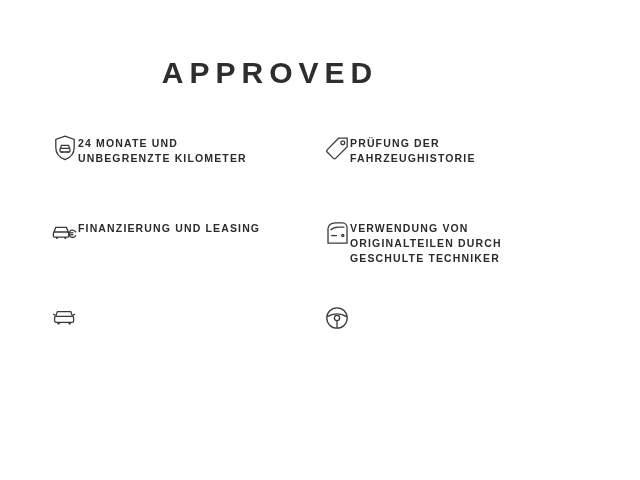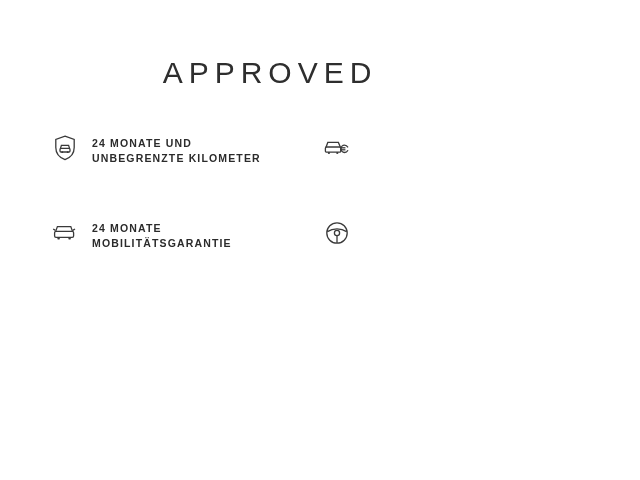--- a/index.html
+++ b/index.html
@@ -30,40 +30,39 @@
   .side-bar.left { left: 0; }
   .side-bar.right { right: 0; }
 
   .title {
     position: absolute;
     top: 56px;
     left: 0;
     width: 540px;
     text-align: center;
     font-size: 30px;
-    font-weight: normal;
+    font-weight: bold;
     letter-spacing: 6px;
     color: #2e2e2e;
     font-family: "Liberation Sans", sans-serif;
   }
 
   .grid {
     position: absolute;
     top: 132px;
     left: 52px;
     width: 545px;
     display: grid;
     grid-template-columns: 272px 273px;
     grid-template-rows: 85px 85px 85px 85px;
   }
 
   .feature {
     display: flex;
     align-items: flex-start;
-    gap: 14px;
   }
 
   .feature .icon {
     flex: 0 0 auto;
     width: 26px;
     height: 28px;
     margin-top: 2px;
     color: #3a3a3a;
     display: flex;
     align-items: center;
@@ -104,50 +103,72 @@
           <rect x="6.0" y="13.4" width="10" height="3.6" rx="1"></rect>
           <circle cx="8.3" cy="17.2" r="0.9" fill="currentColor" stroke="none"></circle>
           <circle cx="13.7" cy="17.2" r="0.9" fill="currentColor" stroke="none"></circle>
         </svg>
       </span>
       <span class="label">24 MONATE UND
 UNBEGRENZTE KILOMETER</span>
     </div>
 
 
+    <div class="feature">
+      <span class="icon">
+        <svg width="25" height="25" viewBox="0 0 25 25" fill="none" stroke="currentColor" stroke-width="1.3">
+          <path d="M13.6 2.2 H22.2 V10.8 L10.6 22.4 C10.0 23.0 9.1 23.0 8.5 22.4 L2.1 16.0 C1.5 15.4 1.5 14.5 2.1 13.9 Z"></path>
+          <circle cx="17.8" cy="6.8" r="1.9"></circle>
+        </svg>
+      </span>
+      <span class="label">PRÜFUNG DER
+FAHRZEUGHISTORIE</span>
+    </div>
 
 
     <div class="feature">
       <span class="icon">
         <svg width="26" height="22" viewBox="0 0 26 22" fill="none" stroke="currentColor" stroke-width="1.3">
           <path d="M2.0 10.2 L3.8 5.4 H14.4 L16.4 10.2"></path>
           <rect x="1.4" y="10.0" width="15.4" height="5.2" rx="1.2"></rect>
           <circle cx="4.9" cy="16.0" r="1.1" fill="currentColor" stroke="none"></circle>
           <circle cx="13.3" cy="16.0" r="1.1" fill="currentColor" stroke="none"></circle>
           <path d="M24.0 13.2 C23.2 14.6 21.9 15.5 20.5 15.5 C18.5 15.5 17.0 13.8 17.0 11.8 C17.0 9.8 18.5 8.1 20.5 8.1 C21.9 8.1 23.2 9.0 24.0 10.4"></path>
           <path d="M16.0 10.8 H21.4"></path>
           <path d="M16.0 12.8 H21.4"></path>
         </svg>
       </span>
+      <span class="label">FINANZIERUNG UND LEASING</span>
     </div>
 
+    <div class="feature">
+      <span class="icon">
+        <svg width="23" height="24" viewBox="0 0 23 24" fill="none" stroke="currentColor" stroke-width="1.3">
+          <path d="M2.0 22.2 V7.8 C2.0 4.6 5.0 1.8 9.2 1.8 H16.4 C19.0 1.8 21.0 3.8 21.0 6.4 V22.2 Z"></path>
+          <path d="M4.6 9.0 C6.4 7.2 9.2 6.2 12.4 6.2 H18.4"></path>
+          <path d="M5.2 14.6 H11.0"></path>
+          <circle cx="16.8" cy="14.4" r="1.1"></circle>
+        </svg>
+      </span>
+      <span class="label">VERWENDUNG VON
+ORIGINALTEILEN DURCH
+GESCHULTE TECHNIKER</span>
+    </div>
 
     <div class="feature">
       <span class="icon">
         <svg width="26" height="22" viewBox="0 0 26 22" fill="none" stroke="currentColor" stroke-width="1.3">
           <path d="M3.6 9.6 L5.4 4.6 H18.8 L20.6 9.6"></path>
           <rect x="2.6" y="9.4" width="19.0" height="6.0" rx="1.4"></rect>
           <circle cx="6.6" cy="16.4" r="1.2" fill="currentColor" stroke="none"></circle>
           <circle cx="17.6" cy="16.4" r="1.2" fill="currentColor" stroke="none"></circle>
           <path d="M1.2 7.0 L3.4 8.4"></path>
           <path d="M23.0 7.0 L20.8 8.4"></path>
         </svg>
       </span>
-      <span class="label">24 MONATE
-MOBILITÄTSGARANTIE</span>
     </div>
 
     <div class="feature">
       <span class="icon">
         <svg width="24" height="24" viewBox="0 0 24 24" fill="none" stroke="currentColor" stroke-width="1.3">
           <circle cx="12" cy="12" r="10.2"></circle>
           <circle cx="12" cy="12" r="2.6"></circle>
           <path d="M2.4 10.6 C5.4 8.6 8.6 7.8 12 7.8 C15.4 7.8 18.6 8.6 21.6 10.6"></path>
           <path d="M12 14.6 V22.0"></path>
         </svg>

